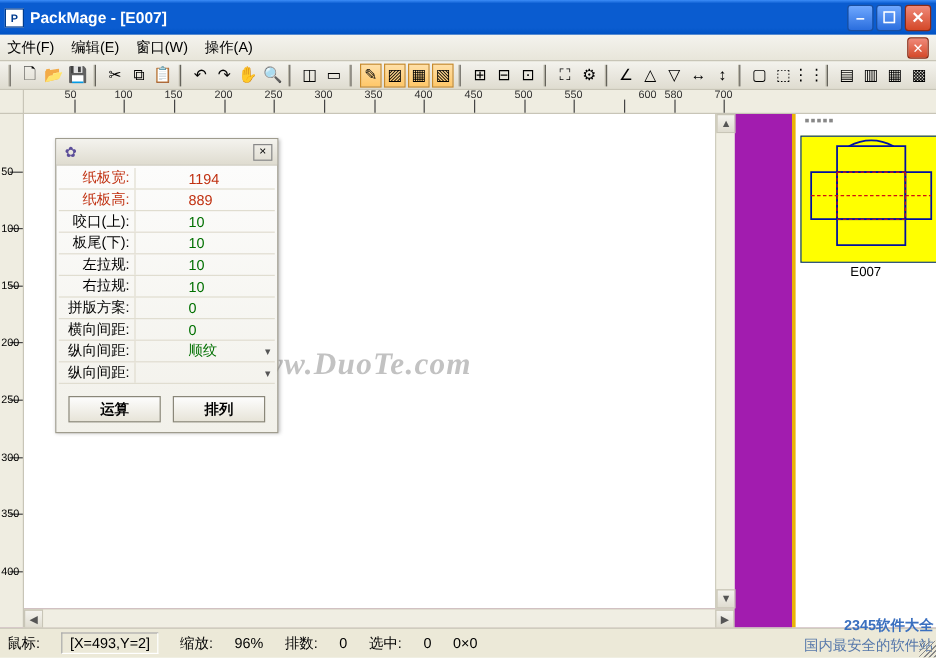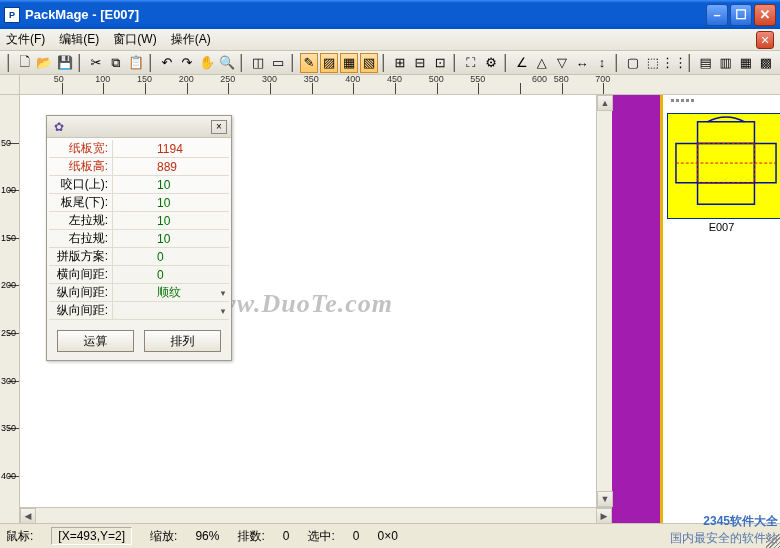--- a/index.html
+++ b/index.html
@@ -49,21 +49,21 @@
 .panel-head { height:22px; background:linear-gradient(#f4f3ee,#dfdcd0); border-bottom:1px solid #c8c5b7; display:flex; align-items:center; padding:0 4px; }
 .panel-head .gear { width:16px; height:16px; display:flex; align-items:center; justify-content:center; color:#5b4d99; }
 .panel-head .px { margin-left:auto; width:16px; height:14px; border:1px solid #888; display:flex; align-items:center; justify-content:center; font-size:10px; }
 .panel-body { padding:2px; }
 .prow { display:flex; height:18px; border-bottom:1px solid #e0ddd0; align-items:center; }
 .prow .plabel { width:64px; text-align:right; padding-right:4px; border-right:1px solid #e0ddd0; }
 .prow .pval { flex:1; padding-left:6px; color:#007000; }
 .prow .pval input { border:none; background:transparent; width:100%; font:inherit; color:#007000;margin-left:38px; }
 .prow.red .plabel, .prow.red .pval input { color:#c03010; }
 .prow .dd { width:12px; text-align:center; color:#555; font-size:9px; }
-.panel-btns { display:flex; gap:10px; padding:8px 10px; }
+.panel-btns { display:flex; gap:10px; padding:8px 10px;font-weight:bold; }
 .pbtn { flex:1; height:22px; background:linear-gradient(#fdfdfd,#e7e4d8); border:1px solid #8a8779; display:flex; align-items:center; justify-content:center; }
 
 .watermark { position:absolute; left:180px; top:194px; font-size:26px; color:rgba(120,120,120,.45); font-family:Georgia,serif; font-style:italic; font-weight:bold; letter-spacing:1px; }
 .statusbar { height:25px; background:#ece9d8; border-top:1px solid #c8c5b7; display:flex; align-items:center; padding:0 6px; gap:18px; position:relative; }
 .statusbar .cell { border:1px inset #fff; padding:1px 6px; height:18px; display:flex; align-items:center; }
 .corner-notify { position:absolute; right:2px; bottom:2px; width:160px; height:32px; font-size:10px; color:#5577aa; display:flex; flex-direction:column; align-items:flex-end; justify-content:center; }
 .corner-notify .l1 { color:#3a6fbf; font-weight:bold; }
 .resize { position:absolute; right:0; bottom:0; width:14px; height:14px; background: repeating-linear-gradient(135deg,#888 0,#888 1px,transparent 1px,transparent 3px); }
 </style>
 </head>

